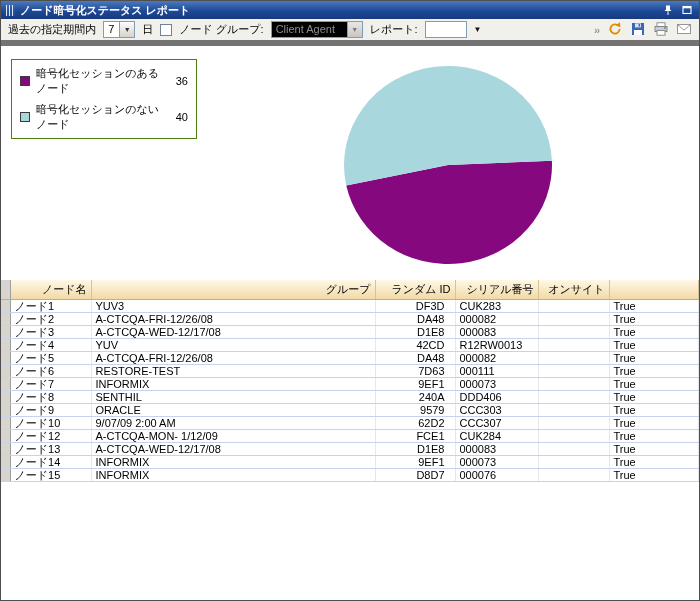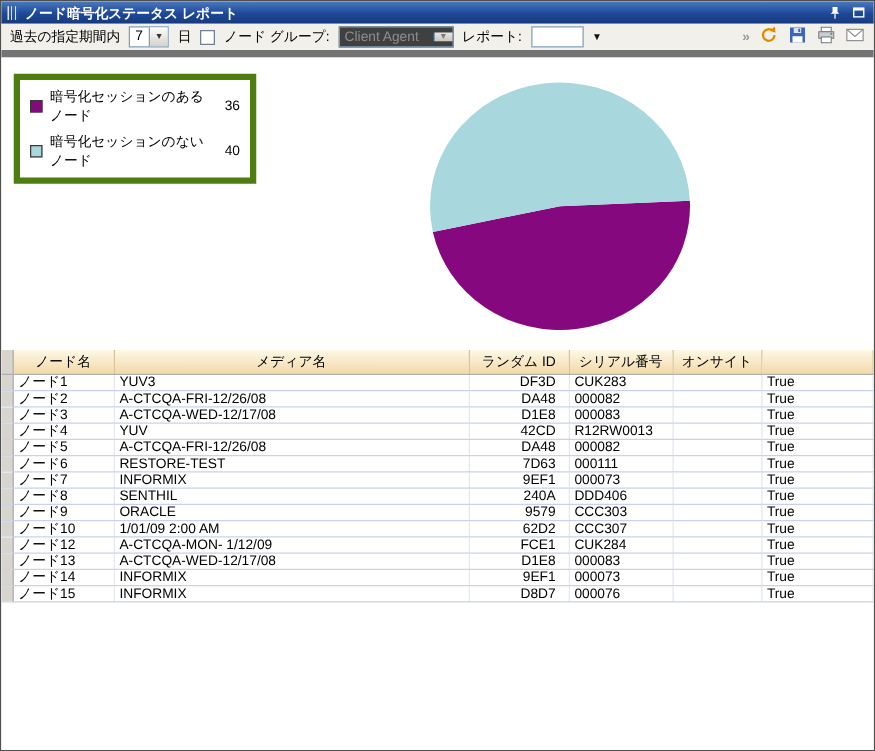--- a/index.html
+++ b/index.html
@@ -51,33 +51,33 @@
     height: 17px; border: 1px solid #7F9DB9; background: #FFF;
     display: flex; align-items: stretch; font-size: 11px;
   }
   .combo .val { padding: 1px 4px; flex: 1; white-space: nowrap; overflow: hidden; }
   .combo .arrow-btn {
     width: 15px; border-left: 1px solid #7F9DB9;
     background: linear-gradient(#FDFDFD, #D6D2CC);
     display: flex; align-items: center; justify-content: center;
     font-size: 7px; color: #333;
   }
-  .combo.disabled { background: #404040; align-items: center; }
+  .combo.disabled { background: #000000; }
   .combo.disabled .val { color: #8E8E8E; }
   .combo.disabled .arrow-btn { background: linear-gradient(#E8E8E4, #C9C6C0); color: #7C7C7C; }
   .checkbox { width: 12px; height: 12px; border: 1px solid #6F8196; background: #FFF; }
   .plain-arrow { font-size: 8px; color: #111; }
   .iconbar { margin-left: auto; display: flex; align-items: center; gap: 7px; }
   .overflow-glyph { color: #9A9A9A; font-size: 11px; font-weight: bold; }
 
   
   .chart-area { flex: 0 0 234px; position: relative; background: #FFF; }
   .legend {
     position: absolute; left: 10px; top: 13px;
-    border: 5px solid #4d7c0f; background: #FFF;
+    border: 1px solid #4d7c0f; background: #FFF;
     padding: 6px 8px;
     display: flex; flex-direction: column; gap: 6px;
     font-size: 11px;
     justify-content: space-between;
   }
   .legend-item { display: flex; align-items: center; gap: 6px; width: 168px; }
   .legend-swatch { width: 10px; height: 10px; border: 1px solid #3A3A3A; flex: 0 0 10px; }
   .legend-value { margin-left: auto; }
   #pie { position: absolute; left: 337px; top: 15px; }
 
@@ -92,21 +92,21 @@
   }
   .close-btn { margin-left: auto; font-size: 12px; font-weight: bold; color: #3A3A3A; padding: 0 2px; }
 
   .grid-area { flex: 1; background: #FFF; overflow: hidden; }
   table.grid { width: 100%; border-collapse: collapse; table-layout: fixed; font-size: 11px; }
   table.grid th {
     background: linear-gradient(#FEF8E6, #F2D9A7);
     border-right: 1px solid #D9C untitled;
     border-right: 1px solid #D9C294;
     border-bottom: 1px solid #AFAFAF;
-    font-weight: normal; text-align: center;
+    font-weight: normal; text-align: right;
     padding: 2px 4px; height: 17px;
     white-space: nowrap; overflow: hidden;
   }
   table.grid th.sel, table.grid td.sel {
     background: #D8D5CF; border-right: 1px solid #9E9E9E; padding: 0;
   }
   table.grid td {
     height: 13px; line-height: 12px;
     padding: 0 4px;
     border-bottom: 1px solid #C9D2EC;
@@ -222,21 +222,21 @@
           <col class="c2">
           <col class="c3">
           <col class="c4">
           <col class="c5">
           <col class="c6">
       </colgroup>
       <thead>
         <tr id="grid-head-row">
             <th class="sel"></th>
             <th>ノード名</th>
-            <th>メディア名</th>
+            <th>グループ</th>
             <th>ランダム ID</th>
             <th>シリアル番号</th>
             <th>オンサイト</th>
             <th></th>
           </tr>
       </thead>
       <tbody id="grid-body">
           <tr>
             <td class="sel"></td>
             <td>ノード1</td>
@@ -314,21 +314,21 @@
             <td>ノード9</td>
             <td>ORACLE</td>
             <td class="al-right">9579</td>
             <td>CCC303</td>
             <td></td>
             <td>True</td>
           </tr>
           <tr>
             <td class="sel"></td>
             <td>ノード10</td>
-            <td>1/01/09 2:00 AM</td>
+            <td>9/07/09 2:00 AM</td>
             <td class="al-right">62D2</td>
             <td>CCC307</td>
             <td></td>
             <td>True</td>
           </tr>
           <tr>
             <td class="sel"></td>
             <td>ノード12</td>
             <td>A-CTCQA-MON- 1/12/09</td>
             <td class="al-right">FCE1</td>

